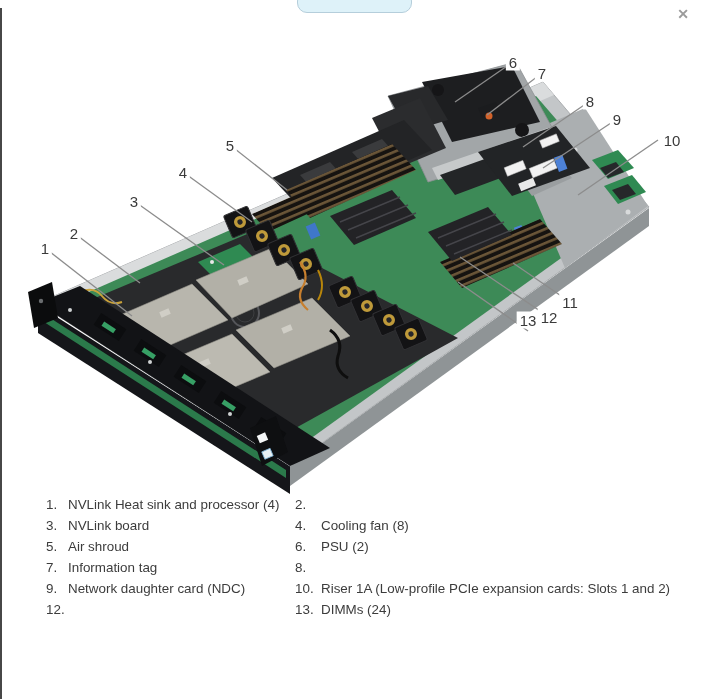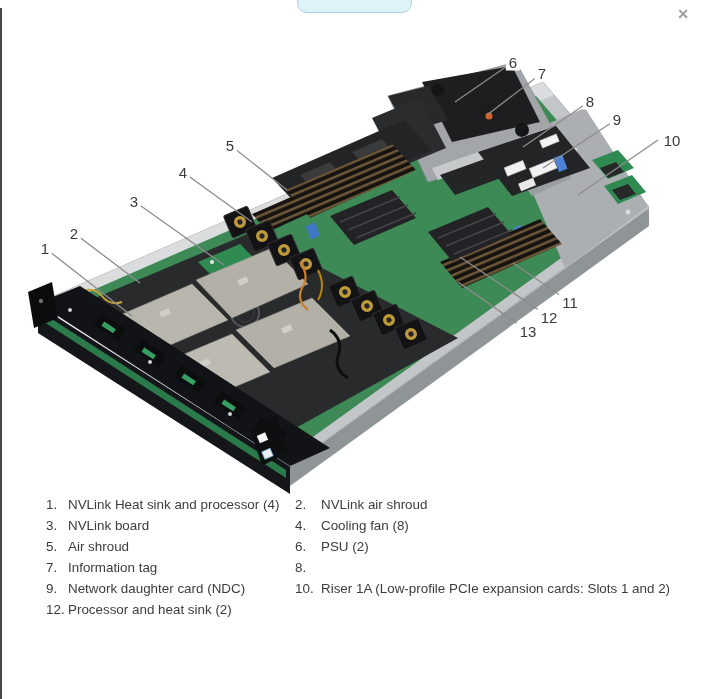--- a/index.html
+++ b/index.html
@@ -225,31 +225,30 @@
       <div class="callout" style="left: 134px; top: 201px;">3</div>
       <div class="callout" style="left: 183px; top: 172px;">4</div>
       <div class="callout" style="left: 230px; top: 145px;">5</div>
       <div class="callout" style="left: 513px; top: 62px;">6</div>
       <div class="callout" style="left: 542px; top: 73px;">7</div>
       <div class="callout" style="left: 590px; top: 101px;">8</div>
       <div class="callout" style="left: 617px; top: 119px;">9</div>
       <div class="callout" style="left: 672px; top: 140px;">10</div>
       <div class="callout" style="left: 570px; top: 302px;">11</div>
       <div class="callout" style="left: 549px; top: 317px;">12</div>
-      <div class="callout" style="left: 528px; top: 331px;">13</div>
+      <div class="callout" style="left: 528px; top: 320px;">13</div>
     </div>
 
   <div class="legend">
       <div class="legend-item">
         <span class="num">1.</span>
         <span class="lab">NVLink Heat sink and processor (4)</span>
       </div>
       <div class="legend-item">
         <span class="num">2.</span>
-        <span class="lab">NVLink air shroud</span>
       </div>
       <div class="legend-item">
         <span class="num">3.</span>
         <span class="lab">NVLink board</span>
       </div>
       <div class="legend-item">
         <span class="num">4.</span>
         <span class="lab">Cooling fan (8)</span>
       </div>
       <div class="legend-item">
@@ -270,17 +269,20 @@
       <div class="legend-item">
         <span class="num">9.</span>
         <span class="lab">Network daughter card (NDC)</span>
       </div>
       <div class="legend-item">
         <span class="num">10.</span>
         <span class="lab">Riser 1A (Low-profile PCIe expansion cards: Slots 1 and 2)</span>
       </div>
       <div class="legend-item">
         <span class="num">12.</span>
-        <span class="lab">Processor and heat sink (2)</span>
+      </div>
+      <div class="legend-item">
+        <span class="num">13.</span>
+        <span class="lab">DIMMs (24)</span>
       </div>
     </div>
 
 </div>
 
 </body></html>

